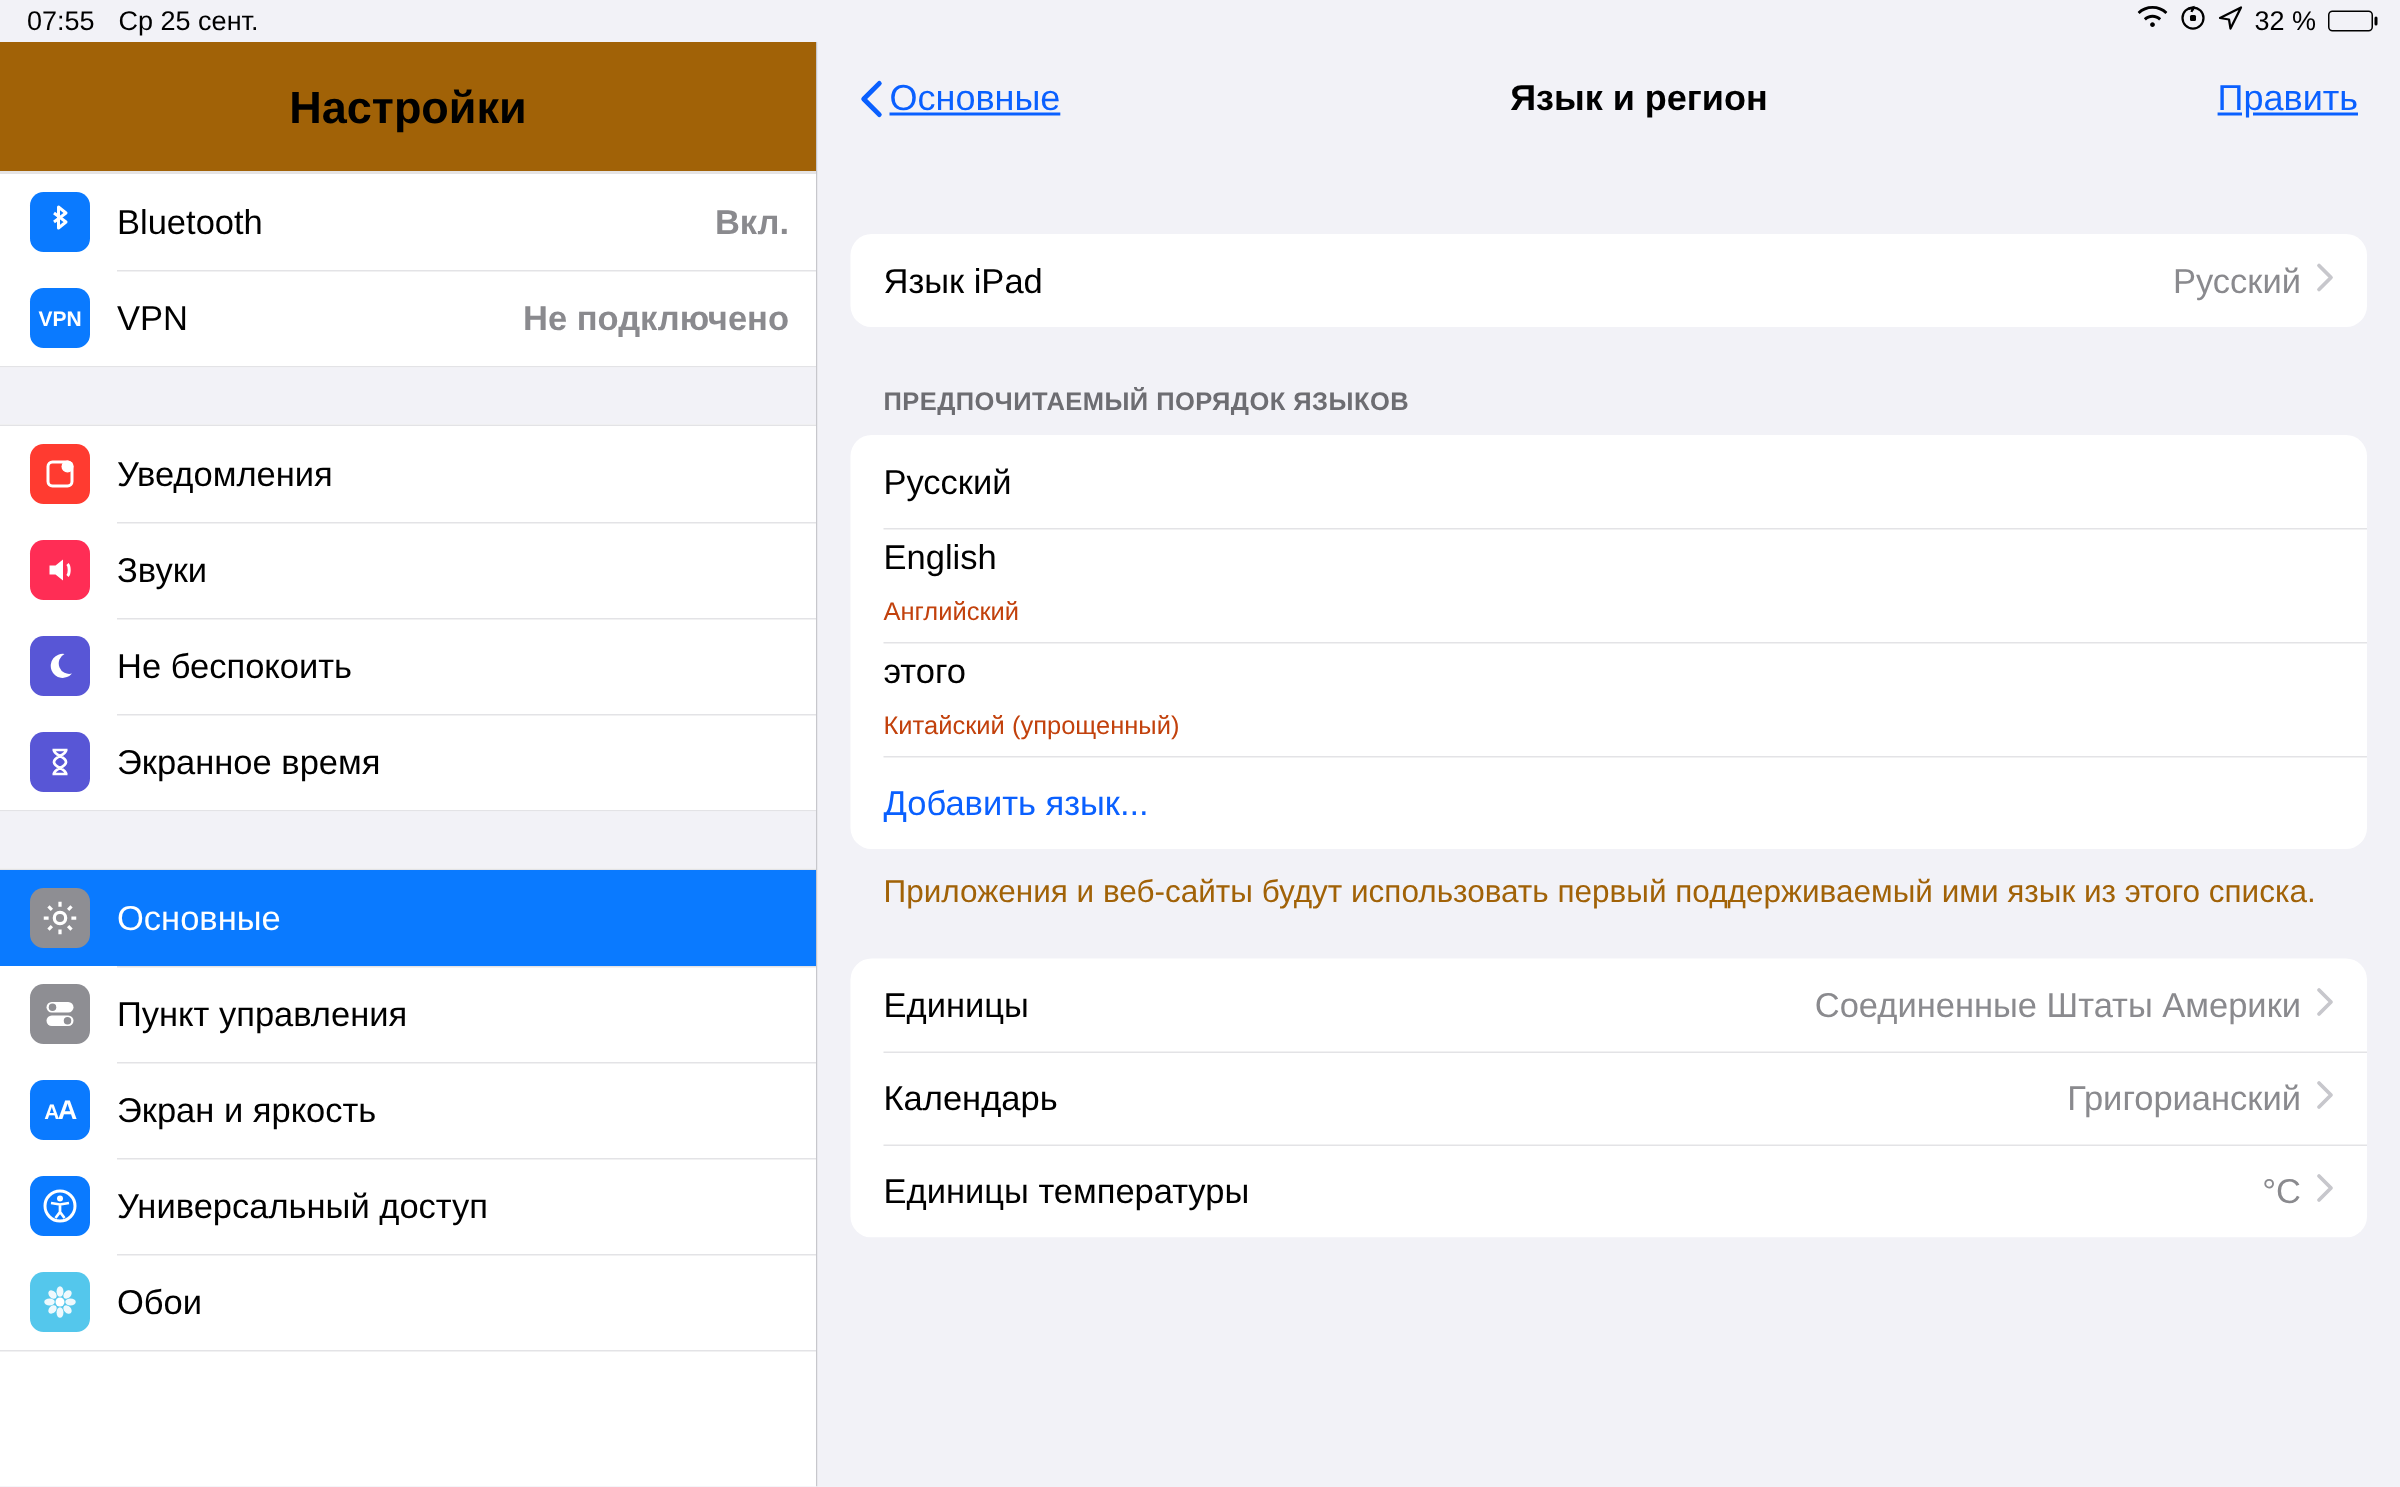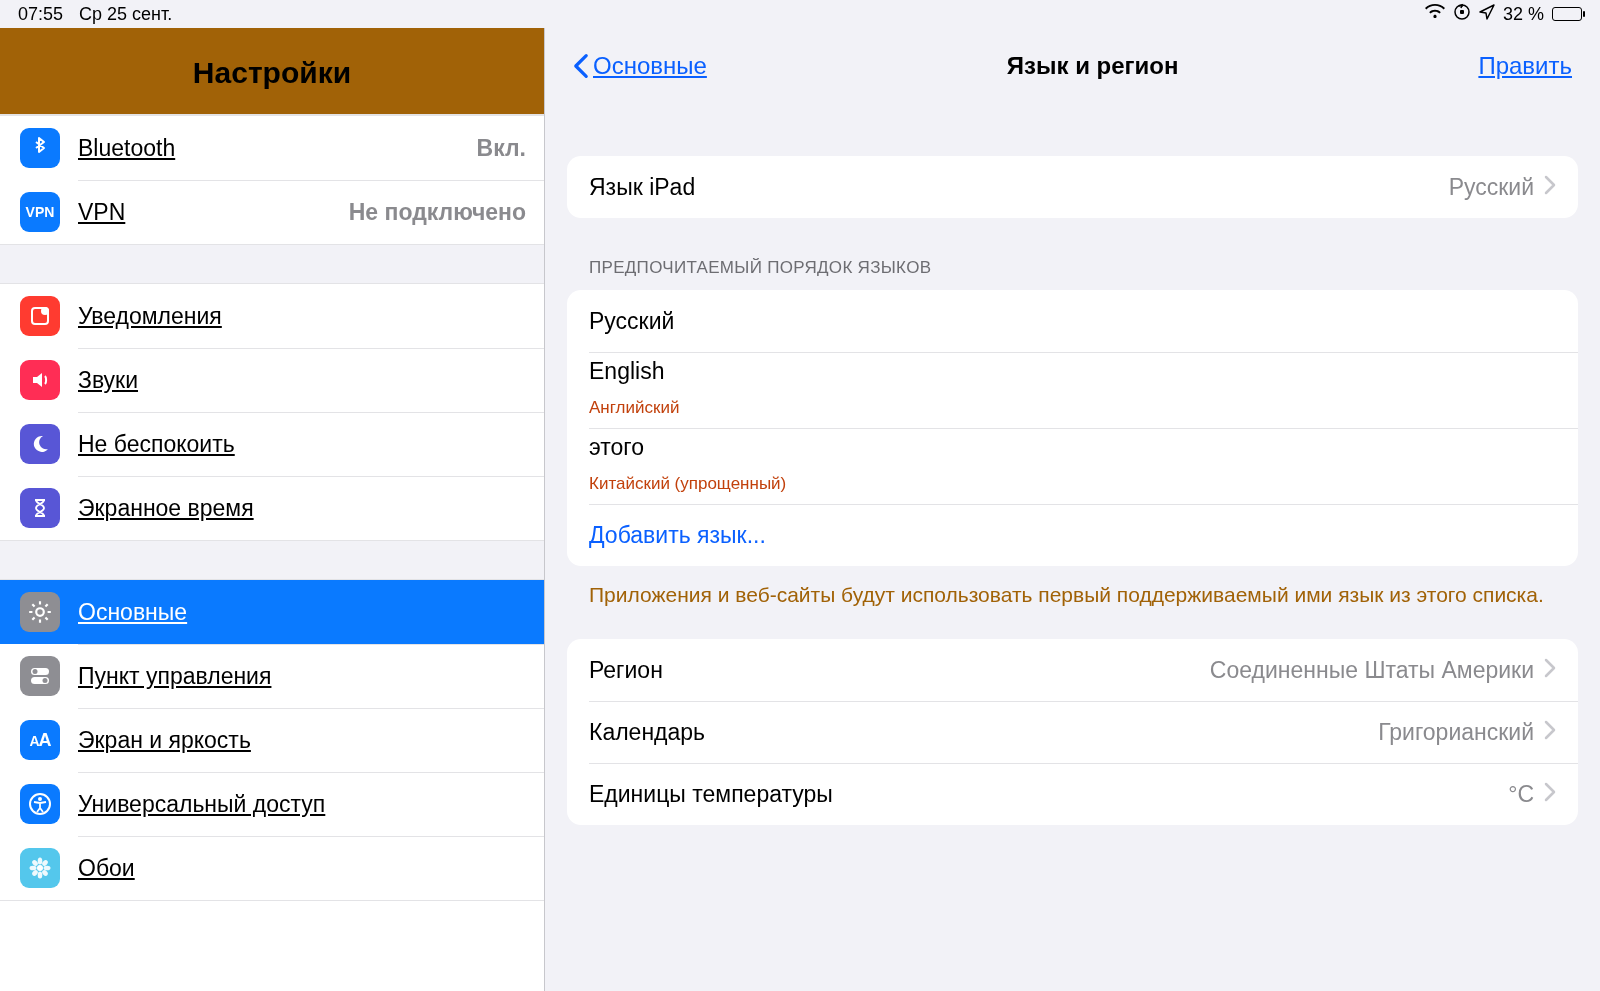--- a/index.html
+++ b/index.html
@@ -17,21 +17,21 @@
   .main { display: flex; flex: 1; min-height: 0; }
 
   
   .sidebar { width: 545px; background: #fff; border-right: 1px solid #c7c7cc; display: flex; flex-direction: column; }
   .sidebar-title { text-align: center; font-size: 30px; font-weight: 700; padding: 28px 0 24px; background: #a16207; border-bottom: 1px solid #e3e3e6; }
   .group { background: #fff; border-top: 1px solid #e3e3e6; border-bottom: 1px solid #e3e3e6; }
   .gap { height: 38px; background: #f2f2f7; }
   .row { display: flex; align-items: center; height: 64px; padding: 0 18px 0 20px; position: relative; }
   .row + .row::before { content: ""; position: absolute; left: 78px; right: 0; top: 0; height: 1px; background: #e3e3e6; }
   .row .icon { width: 40px; height: 40px; border-radius: 9px; display: flex; align-items: center; justify-content: center; flex-shrink: 0; margin-right: 18px; }
-  .row .label { font-size: 23px; color: #000; flex: 1; text-decoration: underline; }
+  .row .label { font-size: 23px; color: #000; flex: 1; }
   .row .value { font-size: 23px; color: #8a8a8e; font-weight: bold; }
   .row.selected { background: #0a7aff; }
   .row.selected .label { color: #fff; }
   .row.selected::before { display: none; }
 
   
   .detail { flex: 1; display: flex; flex-direction: column; background: #f2f2f7; }
   .navbar { display: flex; align-items: center; justify-content: space-between; padding: 24px 28px 18px; }
   .back { display: flex; align-items: center; gap: 4px; color: #0a60ff; font-size: 24px; }
   .back svg { width: 16px; height: 26px; }
@@ -42,21 +42,21 @@
   .detail-body { padding: 0 22px; overflow: auto; }
   .card { background: #fff; border-radius: 14px; overflow: hidden; }
   .cell { display: flex; align-items: center; padding: 0 22px; min-height: 62px; position: relative; }
   .cell + .cell::before { content: ""; position: absolute; left: 22px; right: 0; top: 0; height: 1px; background: #e3e3e6; }
   .cell .clabel { font-size: 23px; color: #000; flex: 1; }
   .cell .cvalue { font-size: 23px; color: #8a8a8e; margin-right: 10px; }
   .cell .chev { color: #c7c7cc; }
   .cell.multiline { flex-direction: column; align-items: flex-start; justify-content: center; min-height: 76px; padding-top: 6px; padding-bottom: 10px; }
   .cell .sublabel { font-size: 17px; color: #c2410c; margin-top: 4px; }
   .cell.link .clabel { color: #0a60ff; }
-  .section-header { font-size: 17px; color: #6d6d72; padding: 40px 22px 12px; letter-spacing: 0.3px; }
+  .section-header { font-size: 17px; color: #6d6d72; padding: 40px 22px 12px; letter-spacing: 0.3px; font-weight: bold; }
   .section-footer { font-size: 21px; color: #a16207; padding: 14px 22px 30px; line-height: 1.4; }
   .spacer-top { height: 58px; }
 
   .chev svg { width: 12px; height: 20px; }
 
 </style>
 </head>
 <body>
 
 <div class="statusbar">
@@ -251,21 +251,21 @@
         </div>
         <div class="cell link">
           <span class="clabel">Добавить язык...</span>
         </div>
       </div>
 
       <div class="section-footer">Приложения и веб-сайты будут использовать первый поддерживаемый ими язык из этого списка.</div>
 
       <div class="card">
         <div class="cell">
-          <span class="clabel">Регион</span>
+          <span class="clabel">Единицы</span>
           <span class="cvalue">Соединенные Штаты Америки</span>
           <span class="chev"><svg viewBox="0 0 12 20">
                 <path d="M2 2 L10 10 L2 18" fill="none" stroke="#c7c7cc" stroke-width="2.5" stroke-linecap="round" stroke-linejoin="round"></path>
               </svg></span>
         </div>
         <div class="cell">
           <span class="clabel">Календарь</span>
           <span class="cvalue">Григорианский</span>
           <span class="chev"><svg viewBox="0 0 12 20">
                 <path d="M2 2 L10 10 L2 18" fill="none" stroke="#c7c7cc" stroke-width="2.5" stroke-linecap="round" stroke-linejoin="round"></path>

